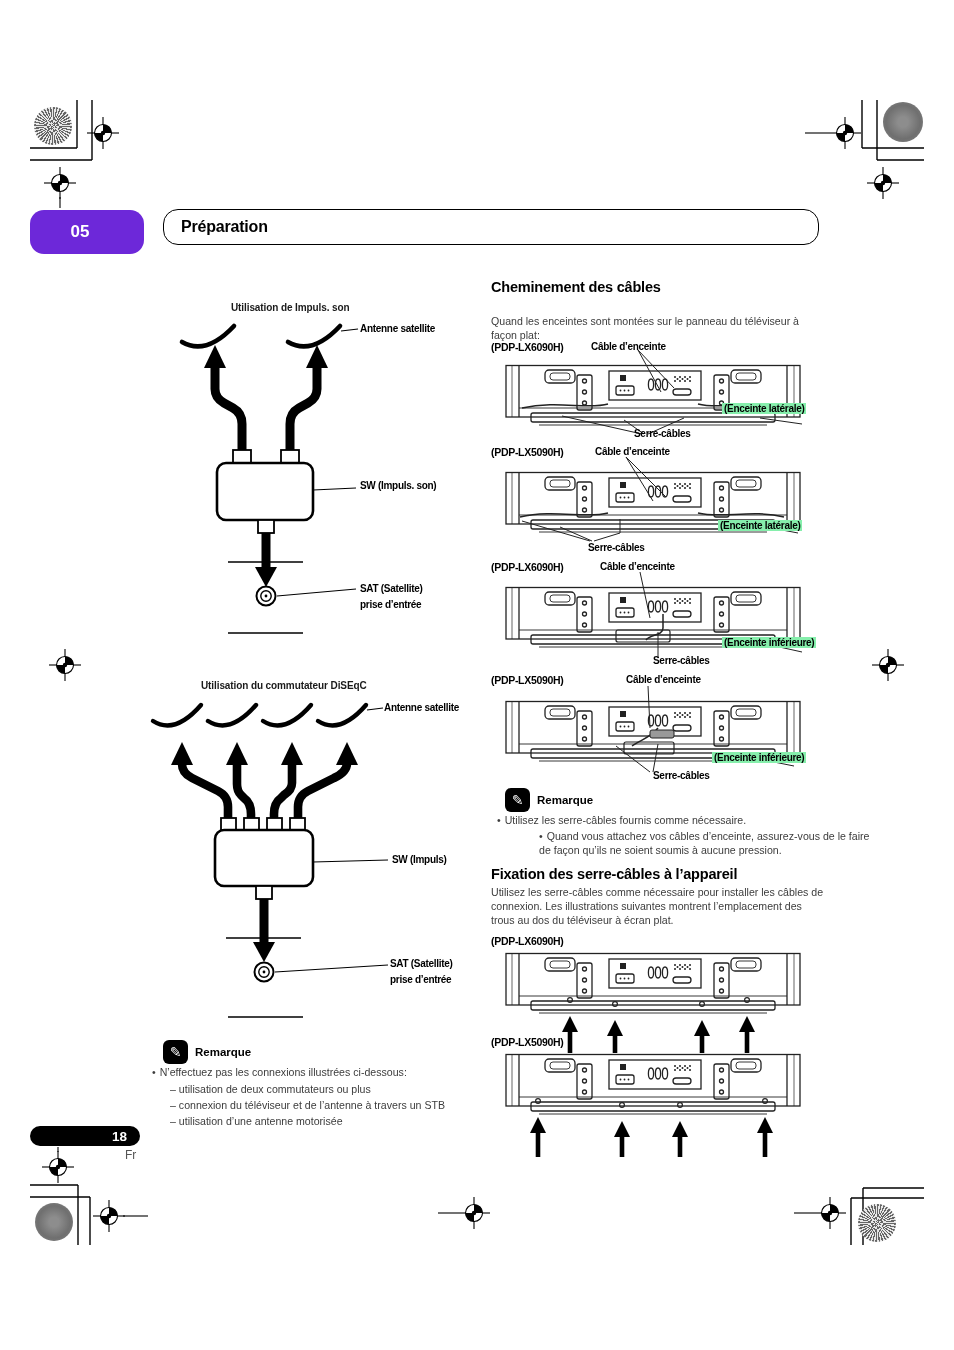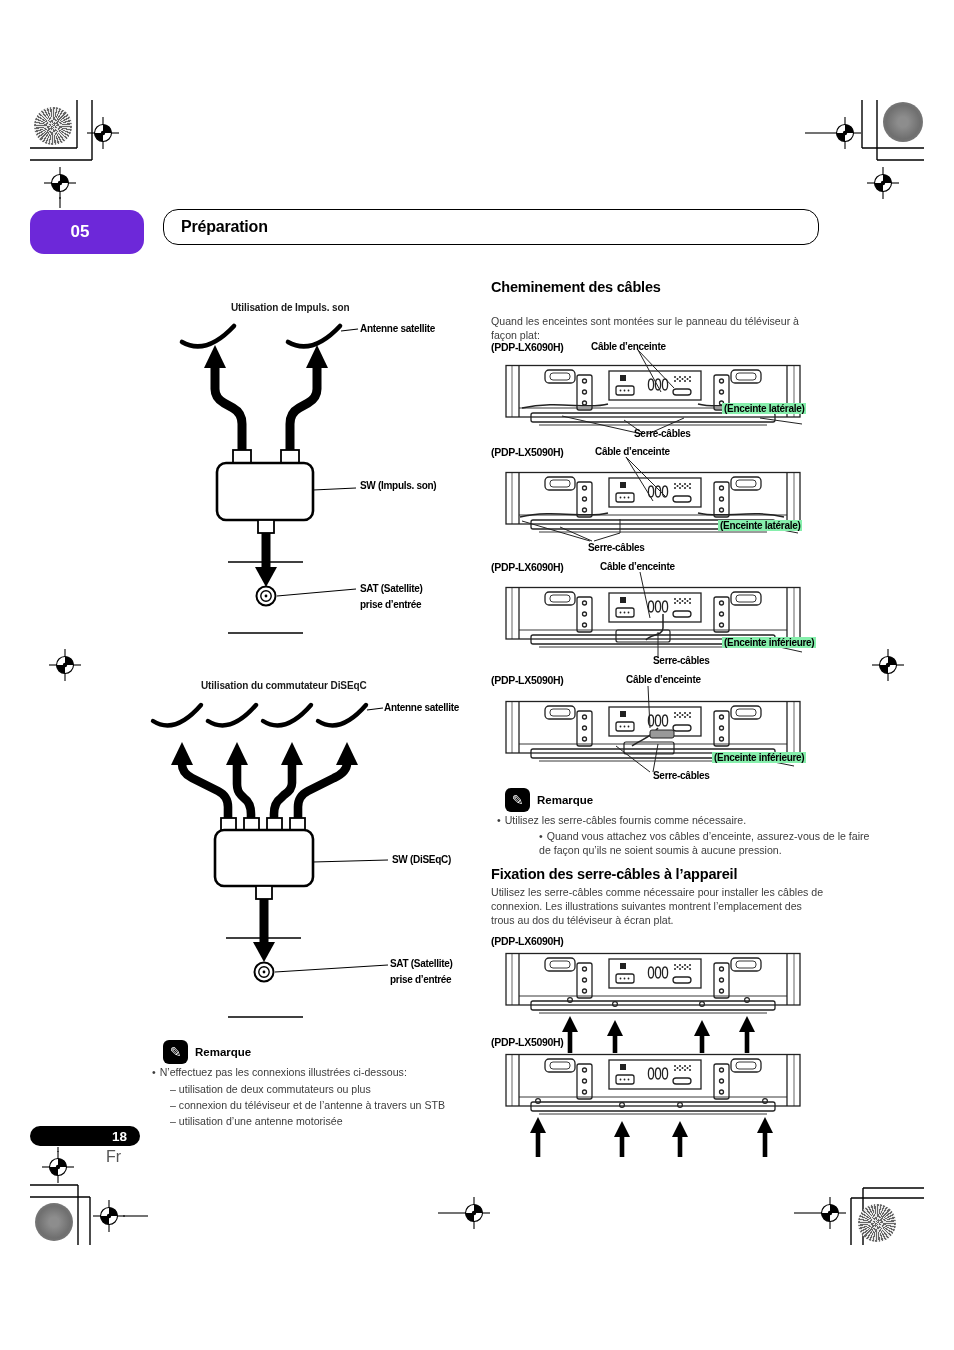--- a/index.html
+++ b/index.html
@@ -28,21 +28,21 @@
   .model{font-weight:bold;font-size:10.5px;letter-spacing:-0.3px;color:#000;white-space:nowrap;}
   .note-head{display:flex;align-items:center;gap:7px;}
   .note-icon{width:25px;height:24px;background:#000;border-radius:6px;color:#fff;
      display:flex;align-items:center;justify-content:center;font-size:14px;}
   .note-title{font-weight:bold;font-size:11.5px;}
   .bullet{font-size:10.6px;line-height:1.32;color:#3c3c3c;}
   .bullet .dot{margin-right:4px;}
   .footpill{position:absolute;left:30px;top:1126px;width:110px;height:20px;background:#000;
      border-radius:10px;color:#fff;font-weight:bold;font-size:13.5px;display:flex;
      align-items:center;justify-content:flex-end;padding-right:13px;box-sizing:border-box;}
-  .fr{position:absolute;left:106px;top:1148px;font-size:16px;color:#555;}
+  .fr{position:absolute;left:125px;top:1148px;font-size:12px;color:#555;}
   svg{display:block;}
 </style>
 </head>
 <body>
 
 <div id="page">
 
   <svg class="abs" width="954" height="1350" style="left:0;top:0;pointer-events:none">
     <defs>
       <g id="reg">
@@ -177,21 +177,21 @@
       <line x1="81" y1="243" x2="156" y2="243" stroke-width="1.3"></line>
       <polygon points="108,247 130,247 119,267" fill="#000" stroke="none"></polygon>
       <circle cx="119" cy="277" r="9.5" stroke-width="2"></circle>
       <circle cx="119" cy="277" r="5.2" stroke-width="1.4"></circle>
       <circle cx="119" cy="277" r="1.4" fill="#000" stroke="none"></circle>
       <path d="M130,277 L243,270" stroke-width="1.2"></path>
       <line x1="83" y1="322" x2="158" y2="322" stroke-width="1.3"></line>
     </g>
   </svg>
   <div class="abs dlabel" style="left:384px;top:702px;">Antenne satellite</div>
-  <div class="abs dlabel" style="left:392px;top:854px;">SW (DiSEqC)</div>
+  <div class="abs dlabel" style="left:392px;top:854px;">SW (Impuls)</div>
   <div class="abs dlabel" style="left:390px;top:958px;">SAT (Satellite)</div>
   <div class="abs dlabel" style="left:390px;top:974px;">prise d’entrée</div>
 
   <div class="abs note-head" style="left:163px;top:1040px;">
     <div class="note-icon">✎</div>
     <div class="note-title">Remarque</div>
   </div>
   <div class="abs bullet" style="left:152px;top:1066px;width:330px;">
     <span class="dot">•</span><span>N’effectuez pas les connexions illustrées ci-dessous:</span>
   </div>

